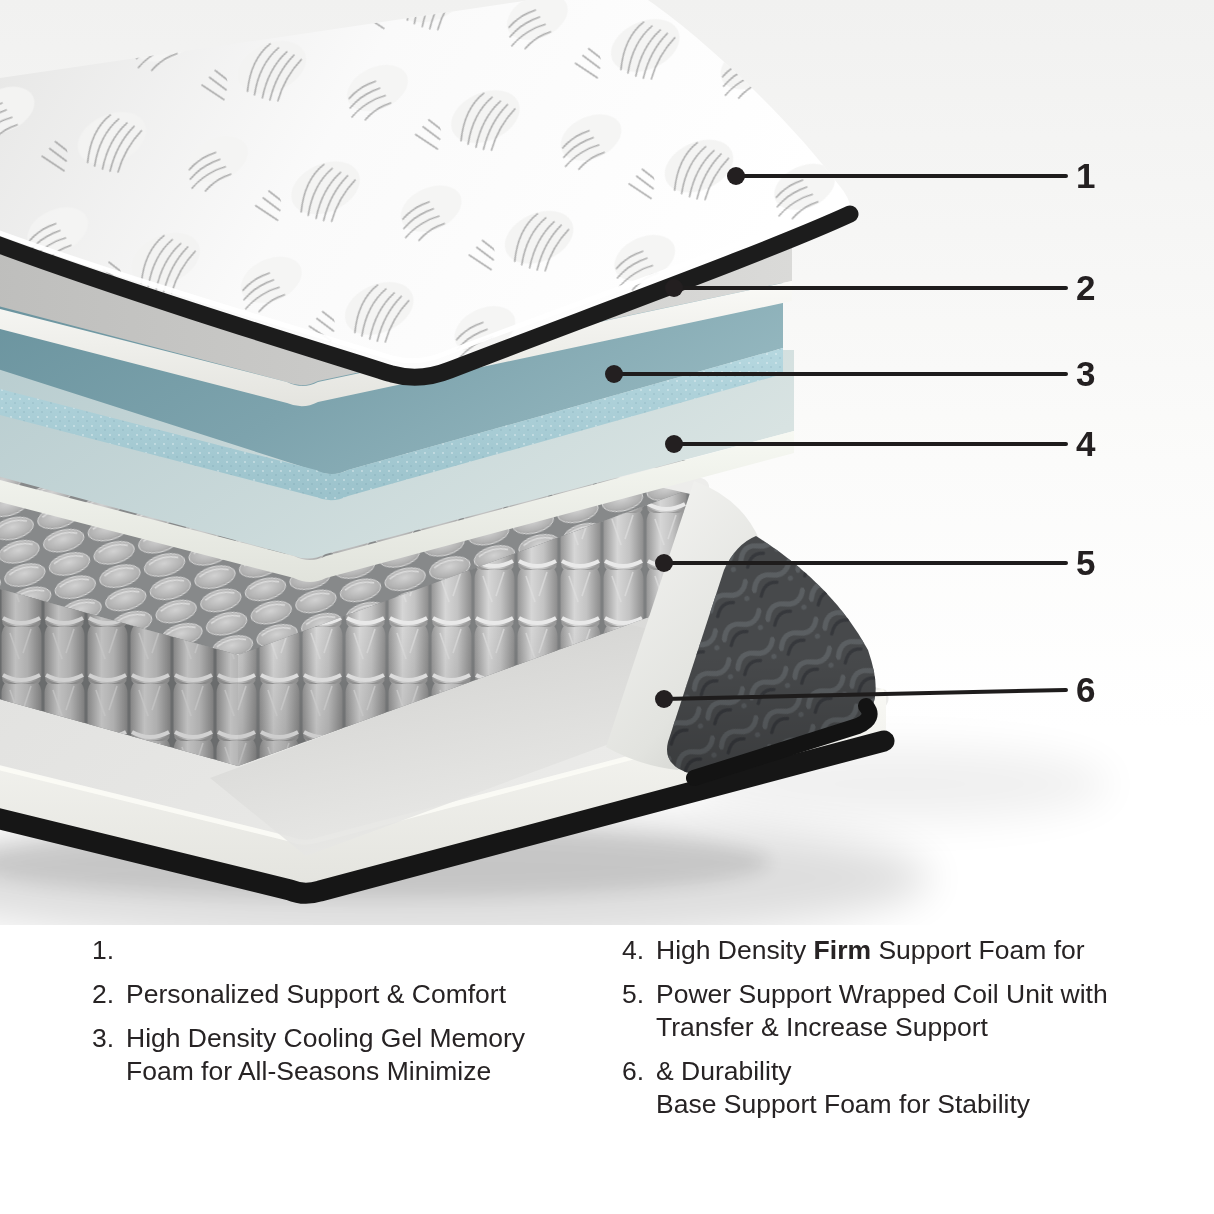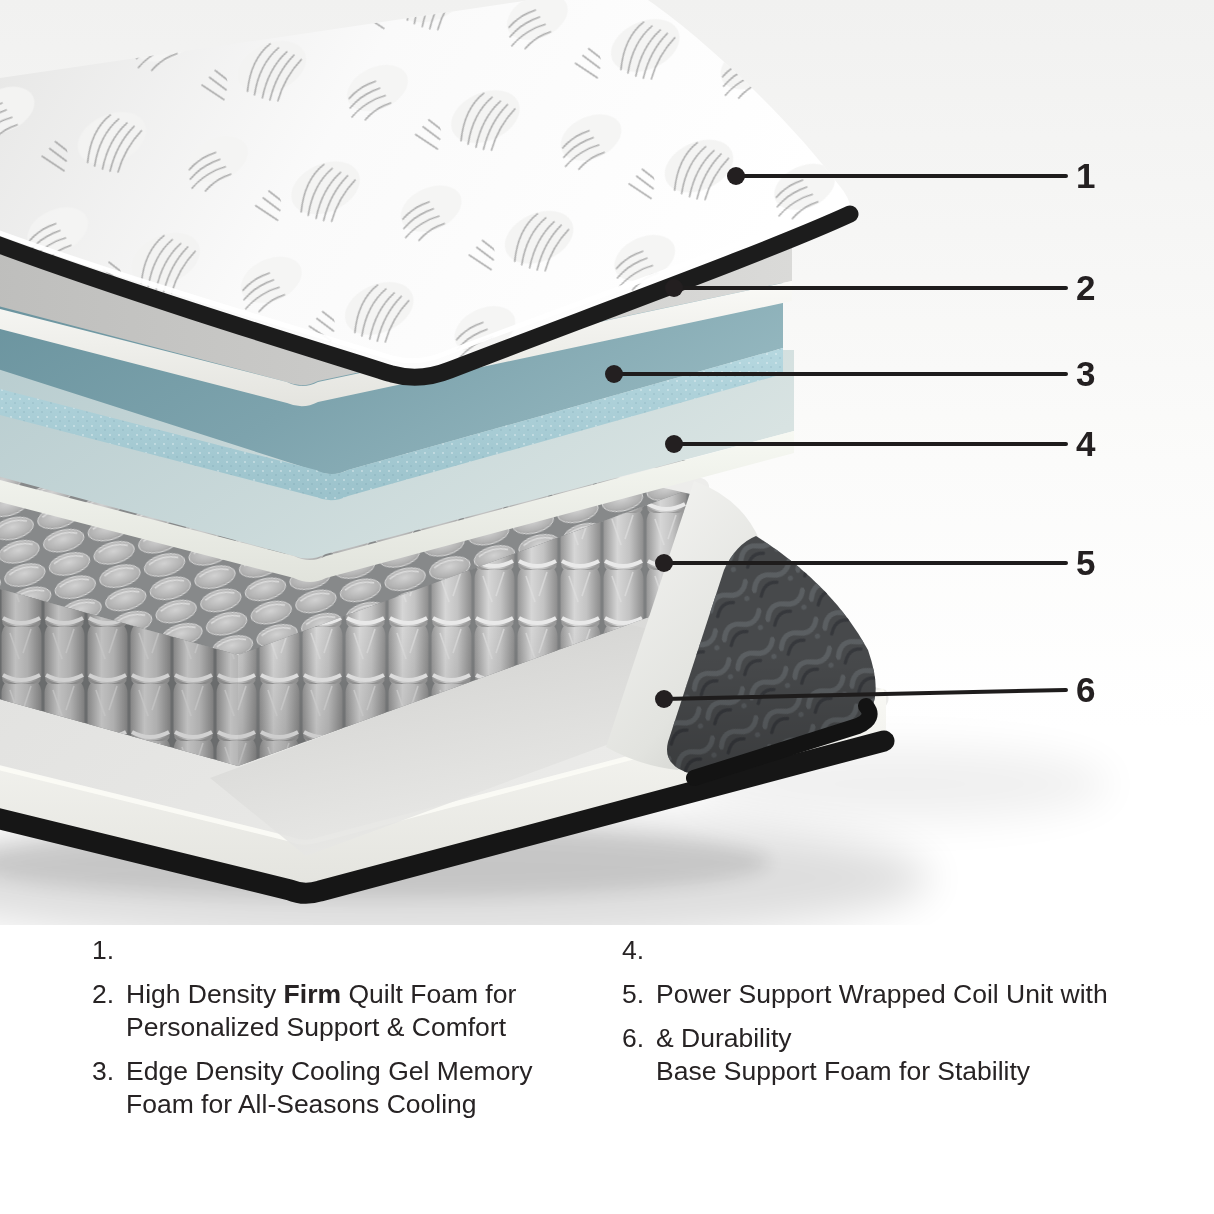--- a/index.html
+++ b/index.html
@@ -230,42 +230,43 @@
 </svg>
 
   <div class="legend">
     <div class="col left">
         <div class="legend-item">
           <span class="num">1.</span>
         </div>
         <div class="legend-item">
           <span class="num">2.</span>
           <div>
-            <div class="line"><span>High Density </span><span class="b">Firm</span><span> Quilt Foam for</span></div>
             <div class="line"><span>Personalized Support &amp; Comfort</span></div>
           </div>
         </div>
         <div class="legend-item">
           <span class="num">3.</span>
           <div>
-            <div class="line"><span>Edge Density Cooling Gel Memory</span></div>
-            <div class="line"><span>Foam for All-Seasons Cooling</span></div>
+            <div class="line"><span>High Density Cooling Gel Memory</span></div>
+            <div class="line"><span>Foam for All-Seasons Minimize</span></div>
           </div>
         </div>
       </div>
     <div class="col right">
         <div class="legend-item">
           <span class="num">4.</span>
           <div>
+            <div class="line"><span>High Density </span><span class="b">Firm</span><span> Support Foam for</span></div>
           </div>
         </div>
         <div class="legend-item">
           <span class="num">5.</span>
           <div>
             <div class="line"><span>Power Support Wrapped Coil Unit with</span></div>
+            <div class="line"><span>Transfer &amp; Increase Support</span></div>
           </div>
         </div>
         <div class="legend-item">
           <span class="num">6.</span>
           <div>
             <div class="line"><span>&amp; Durability</span></div>
             <div class="line"><span>Base Support Foam for Stability</span></div>
           </div>
         </div>
       </div>

